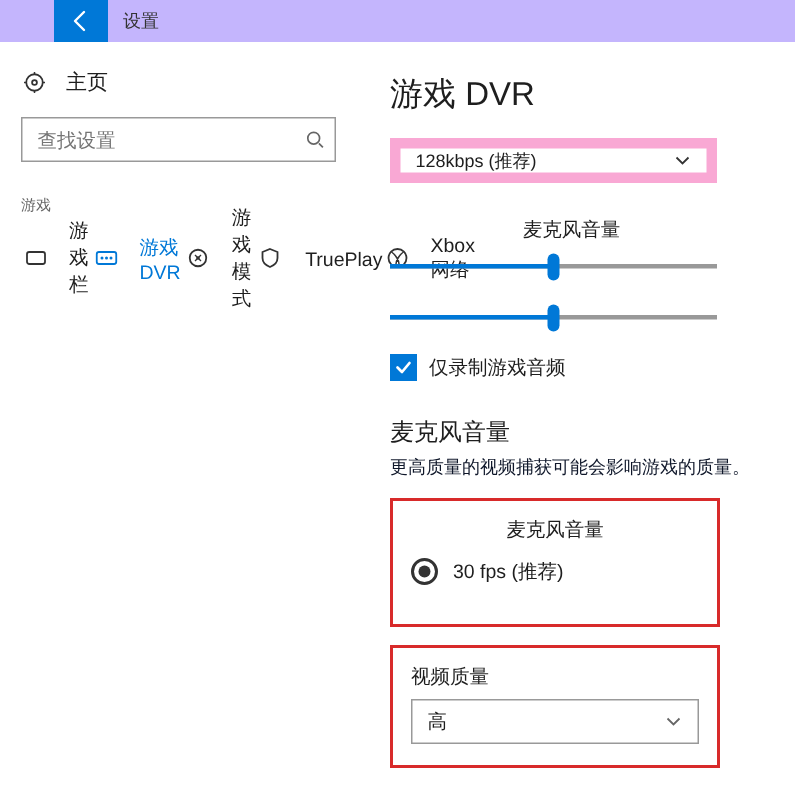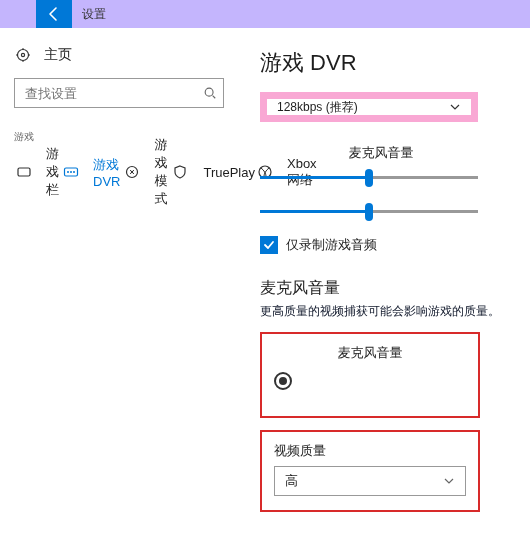--- a/index.html
+++ b/index.html
@@ -197,20 +197,21 @@
 
       <div class="h2">麦克风音量</div>
       <div class="sub">更高质量的视频捕获可能会影响游戏的质量。</div>
 
       <div class="redbox">
         <div class="section-label">麦克风音量</div>
         <div class="radio-row">
           <div class="radio checked">
               <div class="dot"></div>
             </div>
+          <span>30 fps (推荐)</span>
         </div>
       </div>
 
       <div class="redbox2">
         <div class="quality-label">视频质量</div>
         <div class="quality-select">
           <span>高</span>
           <span>
             <svg width="12" height="12" viewBox="0 0 12 12">
                 <path d="M2 4l4 4 4-4" fill="none" stroke="#666" stroke-width="1.2"></path>

